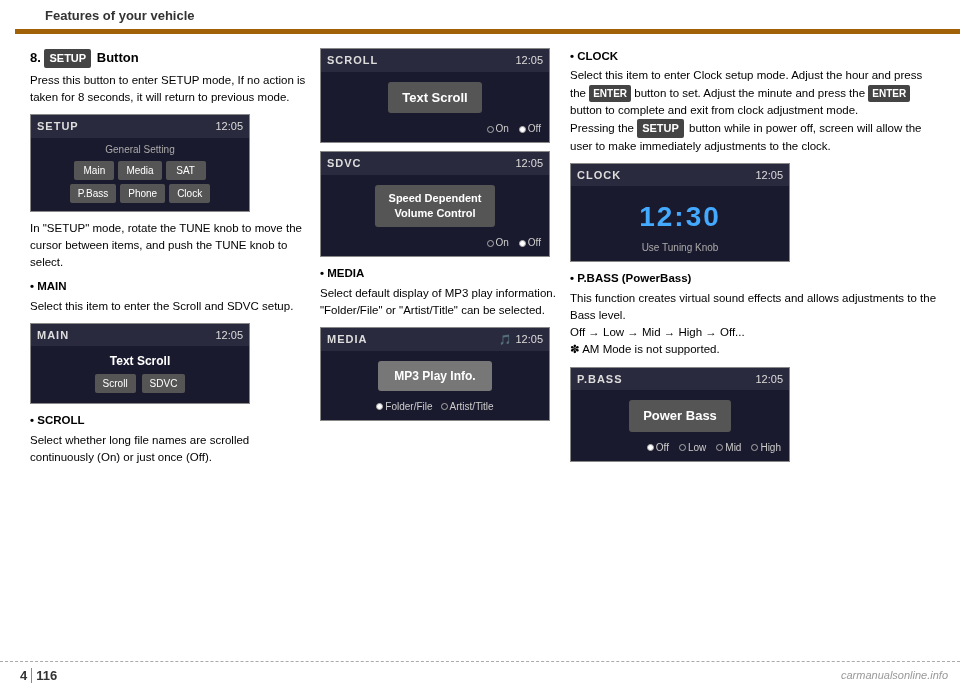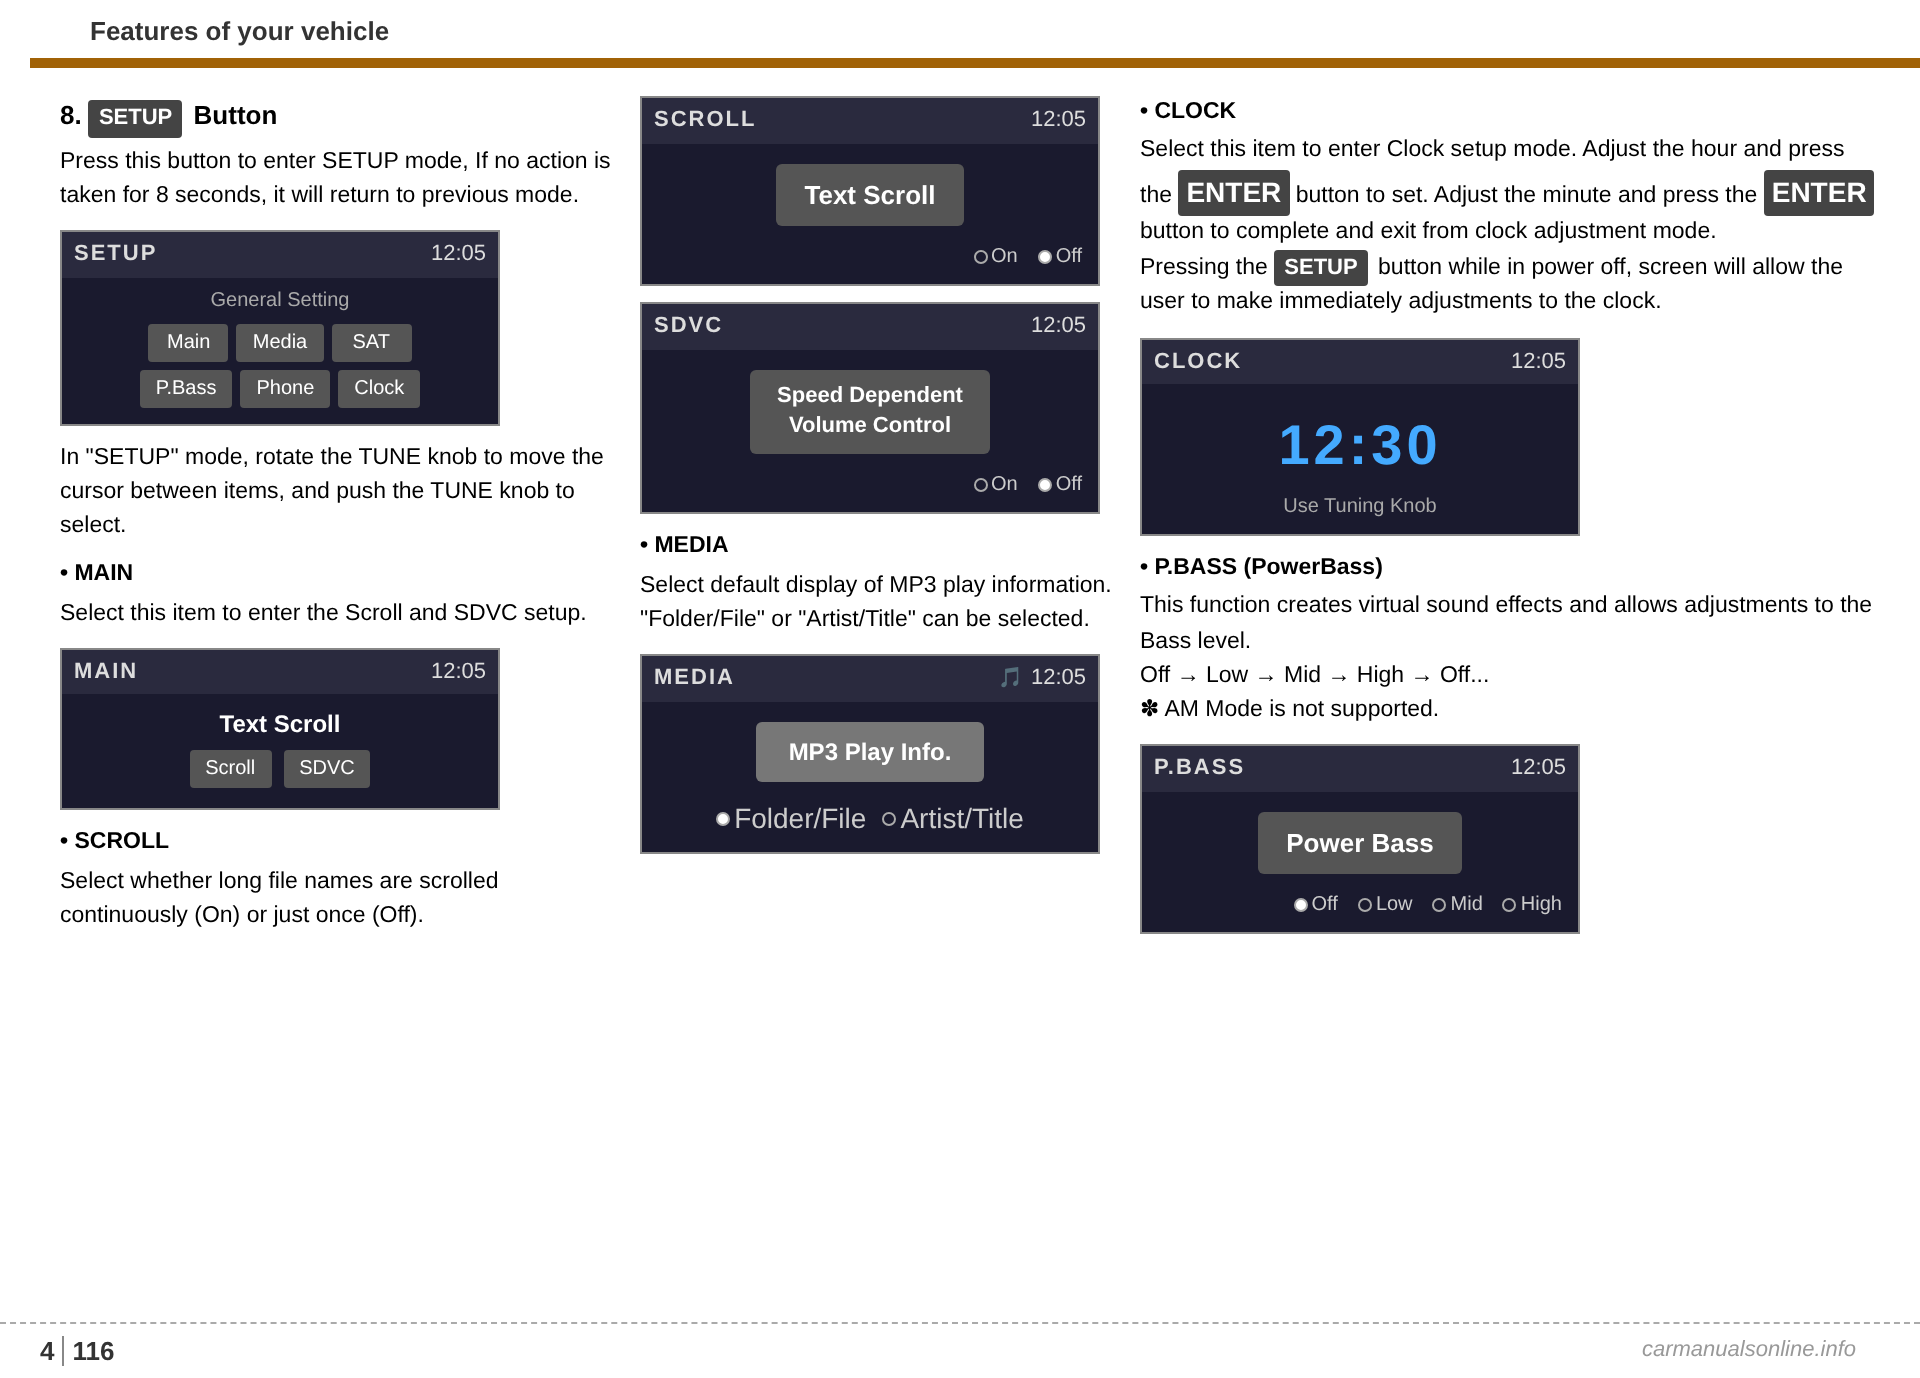--- a/index.html
+++ b/index.html
@@ -67,21 +67,21 @@
       font-weight: bold;
       border-radius: 2px;
       margin-right: 2px;
     }
 
     .enter-badge {
       display: inline-block;
       background: #444;
       color: #fff;
       padding: 1px 4px;
-      font-size: 14px;
+      font-size: 10px;
       font-weight: bold;
       border-radius: 2px;
     }
 
     .screen-img {
       border: 1px solid #888;
       background: #1a1a2e;
       color: #fff;
       margin: 8px 0;
       width: 220px;
@@ -236,21 +236,21 @@
       border-radius: 3px;
       margin: 4px auto;
       display: inline-block;
       font-weight: bold;
     }
 
     .folder-row {
       display: flex;
       justify-content: center;
       gap: 8px;
-      font-size: 14px;
+      font-size: 10px;
       color: #ccc;
       margin-top: 4px;
     }
 
     .page-footer {
       position: absolute;
       bottom: 0;
       left: 0;
       right: 0;
       border-top: 1px dashed #aaa;
@@ -276,21 +276,21 @@
       font-size: 13px;
       font-weight: bold;
       border-left: 1px solid #888;
       padding-left: 4px;
       margin-left: 4px;
     }
 
     .watermark {
       position: absolute;
       bottom: 8px;
-      right: 32px;
+      right: 12px;
       font-size: 11px;
       color: #999;
       font-style: italic;
     }
   </style>
 </head>
 <body>
 
 <div class="page-header">
   <span>Features of your vehicle</span>

